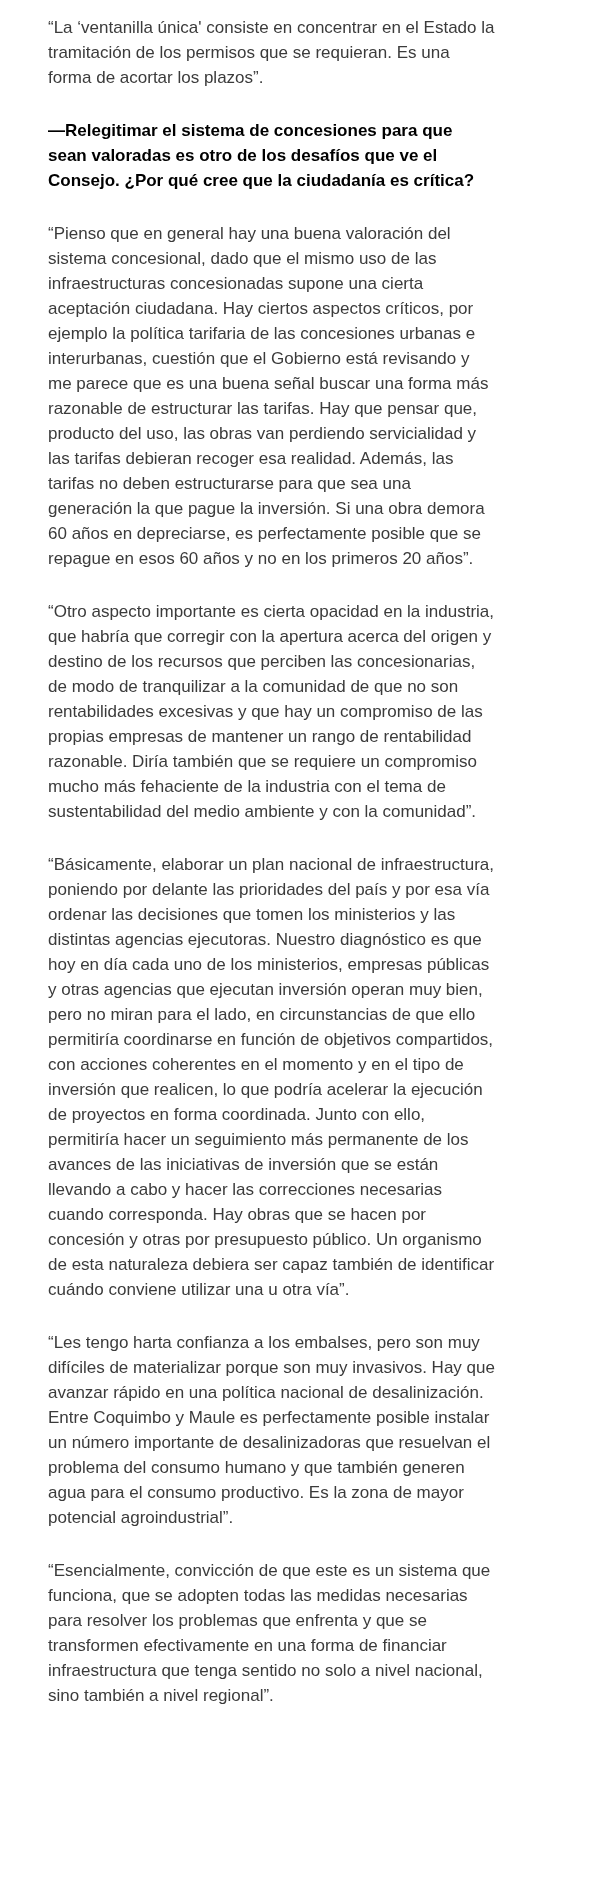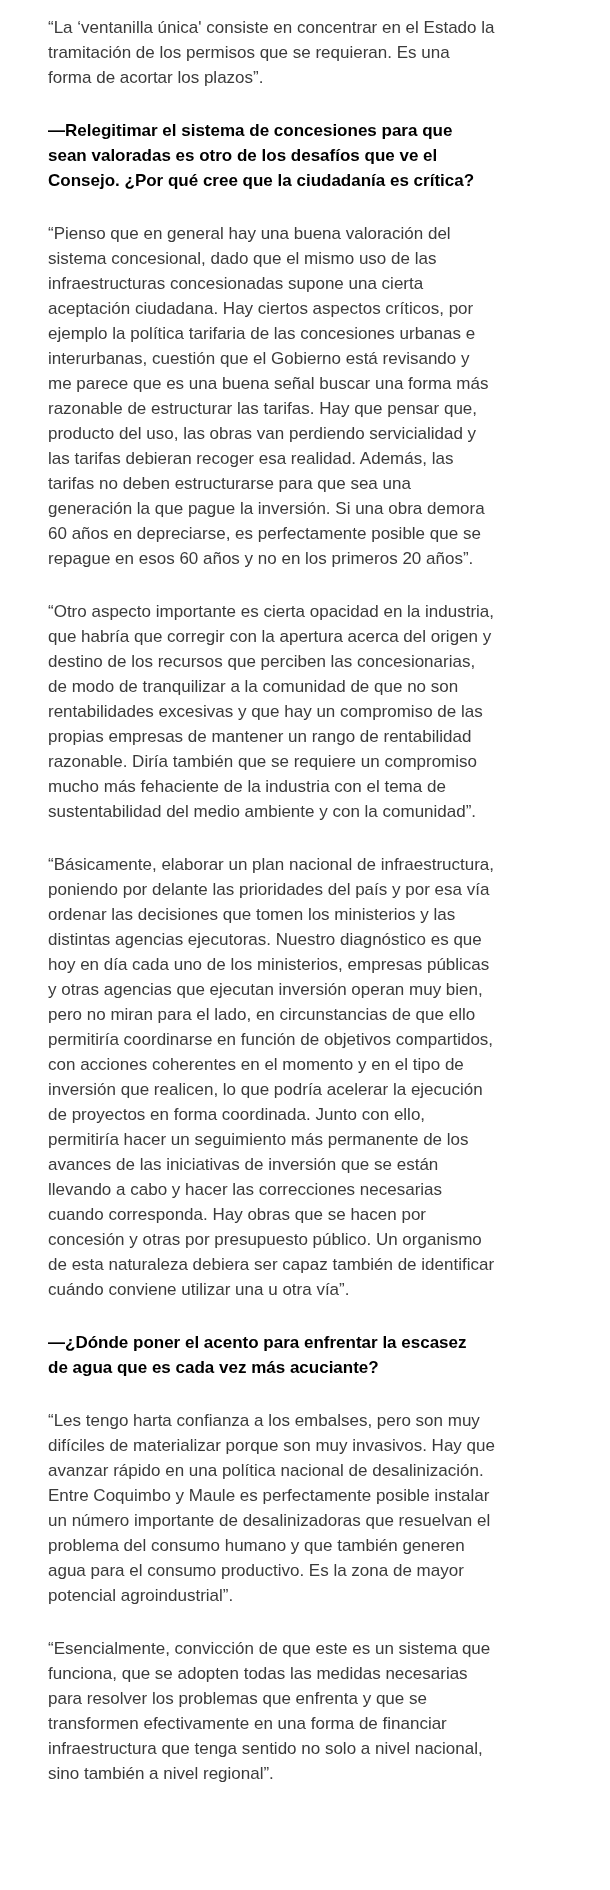--- a/index.html
+++ b/index.html
@@ -38,19 +38,18 @@
 
   <p class="question-heading">—Relegitimar el sistema de concesiones para que sean valoradas es otro de los desafíos que ve el Consejo. ¿Por qué cree que la ciudadanía es crítica?</p>
 
   <p class="answer-paragraph">“Pienso que en general hay una buena valoración del sistema concesional, dado que el mismo uso de las infraestructuras concesionadas supone una cierta aceptación ciudadana. Hay ciertos aspectos críticos, por ejemplo la política tarifaria de las concesiones urbanas e interurbanas, cuestión que el Gobierno está revisando y me parece que es una buena señal buscar una forma más razonable de estructurar las tarifas. Hay que pensar que, producto del uso, las obras van perdiendo servicialidad y las tarifas debieran recoger esa realidad. Además, las tarifas no deben estructurarse para que sea una generación la que pague la inversión. Si una obra demora 60 años en depreciarse, es perfectamente posible que se repague en esos 60 años y no en los primeros 20 años”.</p>
 
   <p class="answer-paragraph">“Otro aspecto importante es cierta opacidad en la industria, que habría que corregir con la apertura acerca del origen y destino de los recursos que perciben las concesionarias, de modo de tranquilizar a la comunidad de que no son rentabilidades excesivas y que hay un compromiso de las propias empresas de mantener un rango de rentabilidad razonable. Diría también que se requiere un compromiso mucho más fehaciente de la industria con el tema de sustentabilidad del medio ambiente y con la comunidad”.</p>
 
 
   <p class="answer-paragraph">“Básicamente, elaborar un plan nacional de infraestructura, poniendo por delante las prioridades del país y por esa vía ordenar las decisiones que tomen los ministerios y las distintas agencias ejecutoras. Nuestro diagnóstico es que hoy en día cada uno de los ministerios, empresas públicas y otras agencias que ejecutan inversión operan muy bien, pero no miran para el lado, en circunstancias de que ello permitiría coordinarse en función de objetivos compartidos, con acciones coherentes en el momento y en el tipo de inversión que realicen, lo que podría acelerar la ejecución de proyectos en forma coordinada. Junto con ello, permitiría hacer un seguimiento más permanente de los avances de las iniciativas de inversión que se están llevando a cabo y hacer las correcciones necesarias cuando corresponda. Hay obras que se hacen por concesión y otras por presupuesto público. Un organismo de esta naturaleza debiera ser capaz también de identificar cuándo conviene utilizar una u otra vía”.</p>
 
-  <p class="question-heading">—¿Dónde poner el acento para enfrentar la escasez de agua que es cada vez más acuciante?</p>
 
   <p class="answer-paragraph">“Les tengo harta confianza a los embalses, pero son muy difíciles de materializar porque son muy invasivos. Hay que avanzar rápido en una política nacional de desalinización. Entre Coquimbo y Maule es perfectamente posible instalar un número importante de desalinizadoras que resuelvan el problema del consumo humano y que también generen agua para el consumo productivo. Es la zona de mayor potencial agroindustrial”.</p>
 
 
   <p class="answer-paragraph">“Esencialmente, convicción de que este es un sistema que funciona, que se adopten todas las medidas necesarias para resolver los problemas que enfrenta y que se transformen efectivamente en una forma de financiar infraestructura que tenga sentido no solo a nivel nacional, sino también a nivel regional”.</p>
 </article>
 
 </body></html>

